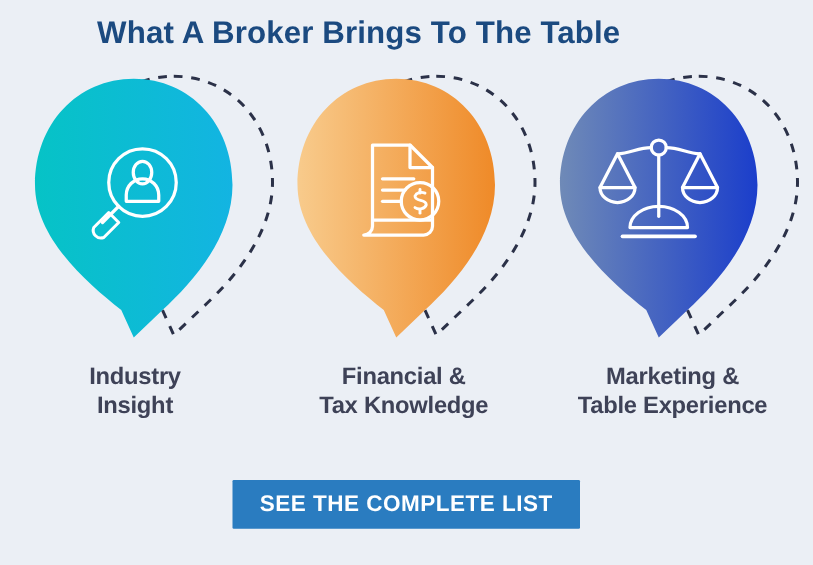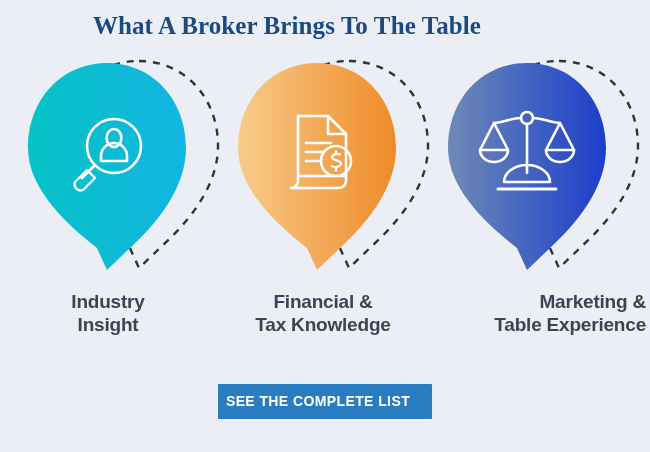--- a/index.html
+++ b/index.html
@@ -22,21 +22,21 @@
     box-sizing: border-box;
   }
 
   
   .title {
     position: absolute;
     top: 12px;
     left: 0;
     width: 574px;
     text-align: center;
-    font-family: Liberation Serif, serif;
+    font-family: Liberation Sans, sans-serif;
     font-size: 25px;
     font-weight: bold;
     letter-spacing: 0.1px;
     color: #1b4a80;
     white-space: nowrap;
   }
 
   
   .pins {
     position: absolute;
@@ -81,40 +81,40 @@
     text-align: center;
     font-family: "Liberation Sans", sans-serif;
     font-size: 19px;
     line-height: 23px;
     font-weight: bold;
     color: #3e4257;
     letter-spacing: -0.2px;
   }
   .caption.c0 { left: 0px; }
   .caption.c1 { left: 215px; }
-  .caption.c2 { left: 430px; text-align: right; }
+  .caption.c2 { left: 430px; }
   .caption .l2 { display: block; }
 
   
   .cta-wrap {
     position: absolute;
     top: 384px;
     left: 0;
     width: 650px;
     text-align: center;
   }
   .cta-button {
     display: inline-block;
     background: #2a7cc0;
     color: #ffffff;
     font-family: "Liberation Sans", sans-serif;
-    font-size: 14px;
+    font-size: 18px;
     font-weight: bold;
     letter-spacing: 0.4px;
-    padding: 10px 22px 11px 8px;
+    padding: 10px 22px 11px 22px;
     border: none;
     border-radius: 1px;
     cursor: pointer;
     line-height: 1;
     white-space: nowrap;
   }
 </style>
 </head>
 <body>
 

